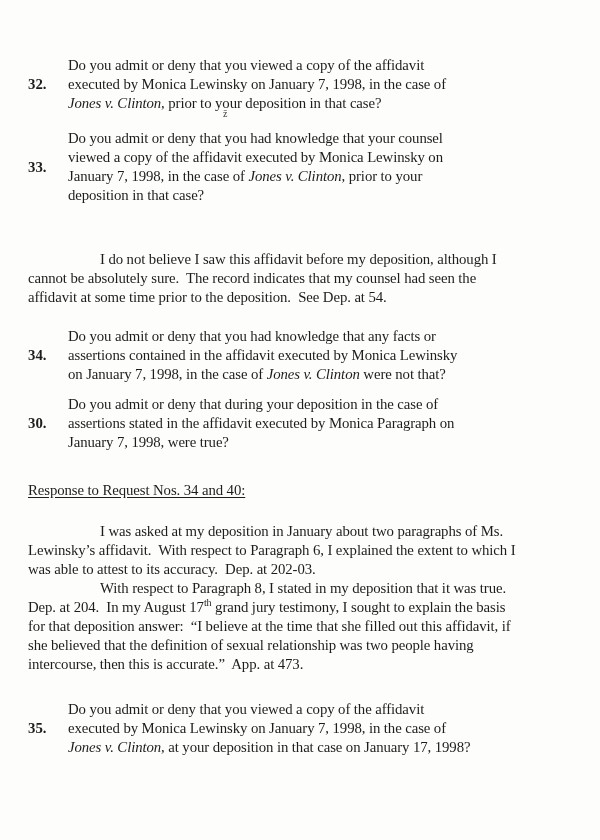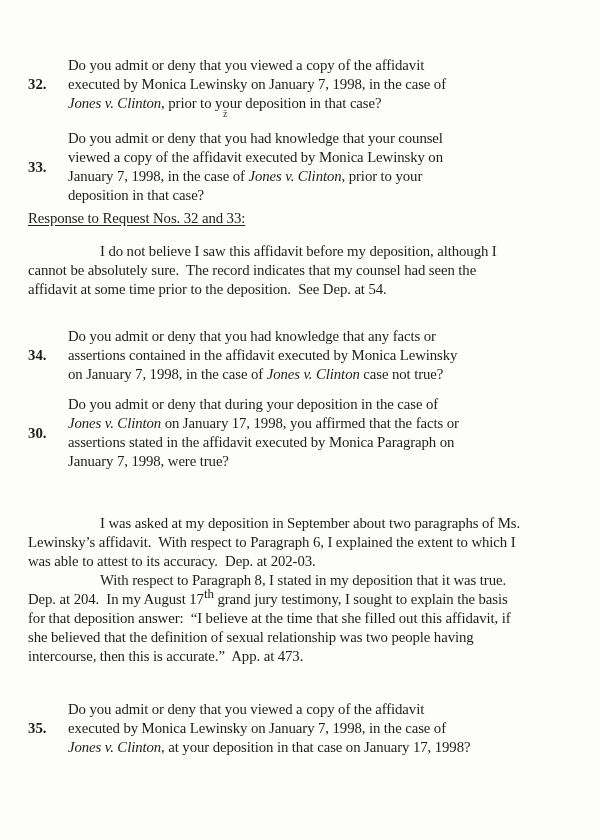--- a/index.html
+++ b/index.html
@@ -37,26 +37,26 @@
     font-size: 14.8px;
     line-height: 19px;
   }
   .question .line { font-weight: 400; }
   
   .heading .line {
     text-decoration: underline;
     text-underline-offset: 2px;
   }
   
-  .para .line.first { padding-left: 72px; }
+  .para .line.first { padding-left: 72px; margin-top: 8px; }
   .seg-i { font-style: italic; }
   .seg-u { text-underline-offset: 2px; }
   .seg-sup {
     vertical-align: super;
-    font-size: 13px;
+    font-size: 10px;
     line-height: 0;
   }
   .artifact {
     position: absolute;
     font-size: 10px;
     color: #3a3936;
     letter-spacing: 0;
   }
 </style>
 </head>
@@ -74,47 +74,46 @@
     </div>
     <div class="block question" style="top: 129px;">
       <span class="qnum">33.</span>
       <div class="qbody">
         <div class="line first"><span>Do you admit or deny that you had knowledge that your counsel</span></div>
         <div class="line"><span>viewed a copy of the affidavit executed by Monica Lewinsky on</span></div>
         <div class="line"><span>January 7, 1998, in the case of </span><span class="seg-i">Jones v. Clinton</span><span>, prior to your</span></div>
         <div class="line"><span>deposition in that case?</span></div>
       </div>
     </div>
-    <div class="block heading" style="top: 209px;">
-      <div class="line first"><span>Response to Request Nos. 32 and 33:</span></div>
-    </div>
     <div class="block para" style="top: 242px;">
       <div class="line first"><span>I do not believe I saw this affidavit before my deposition, although I</span></div>
       <div class="line"><span>cannot be absolutely sure.  The record indicates that my counsel had seen the</span></div>
       <div class="line"><span>affidavit at some time prior to the deposition.  </span><span class="seg-u">See</span><span> Dep. at 54.</span></div>
     </div>
     <div class="block question" style="top: 327px;">
       <span class="qnum">34.</span>
       <div class="qbody">
         <div class="line first"><span>Do you admit or deny that you had knowledge that any facts or</span></div>
         <div class="line"><span>assertions contained in the affidavit executed by Monica Lewinsky</span></div>
-        <div class="line"><span>on January 7, 1998, in the case of </span><span class="seg-i">Jones v. Clinton</span><span> case not true?</span></div>
+        <div class="line"><span>on January 7, 1998, in the case of </span><span class="seg-i">Jones v. Clinton</span><span> were not that?</span></div>
       </div>
     </div>
     <div class="block question" style="top: 395px;">
       <span class="qnum">30.</span>
       <div class="qbody">
         <div class="line first"><span>Do you admit or deny that during your deposition in the case of</span></div>
-        <div class="line"><span class="seg-i">Jones v. Clinton</span><span> on January 17, 1998, you affirmed that the facts or</span></div>
         <div class="line"><span>assertions stated in the affidavit executed by Monica Paragraph on</span></div>
         <div class="line"><span>January 7, 1998, were true?</span></div>
       </div>
     </div>
+    <div class="block heading" style="top: 481px;">
+      <div class="line first"><span>Response to Request Nos. 34 and 40:</span></div>
+    </div>
     <div class="block para" style="top: 514px;">
-      <div class="line first"><span>I was asked at my deposition in September about two paragraphs of Ms.</span></div>
+      <div class="line first"><span>I was asked at my deposition in January about two paragraphs of Ms.</span></div>
       <div class="line"><span>Lewinsky’s affidavit.  With respect to Paragraph 6, I explained the extent to which I</span></div>
       <div class="line"><span>was able to attest to its accuracy.  Dep. at 202-03.</span></div>
     </div>
     <div class="block para" style="top: 571px;">
       <div class="line first"><span>With respect to Paragraph 8, I stated in my deposition that it was true.</span></div>
       <div class="line"><span>Dep. at 204.  In my August 17</span><span class="seg-sup">th</span><span> grand jury testimony, I sought to explain the basis</span></div>
       <div class="line"><span>for that deposition answer:  “I believe at the time that she filled out this affidavit, if</span></div>
       <div class="line"><span>she believed that the definition of sexual relationship was two people having</span></div>
       <div class="line"><span>intercourse, then this is accurate.”  App. at 473.</span></div>
     </div>

